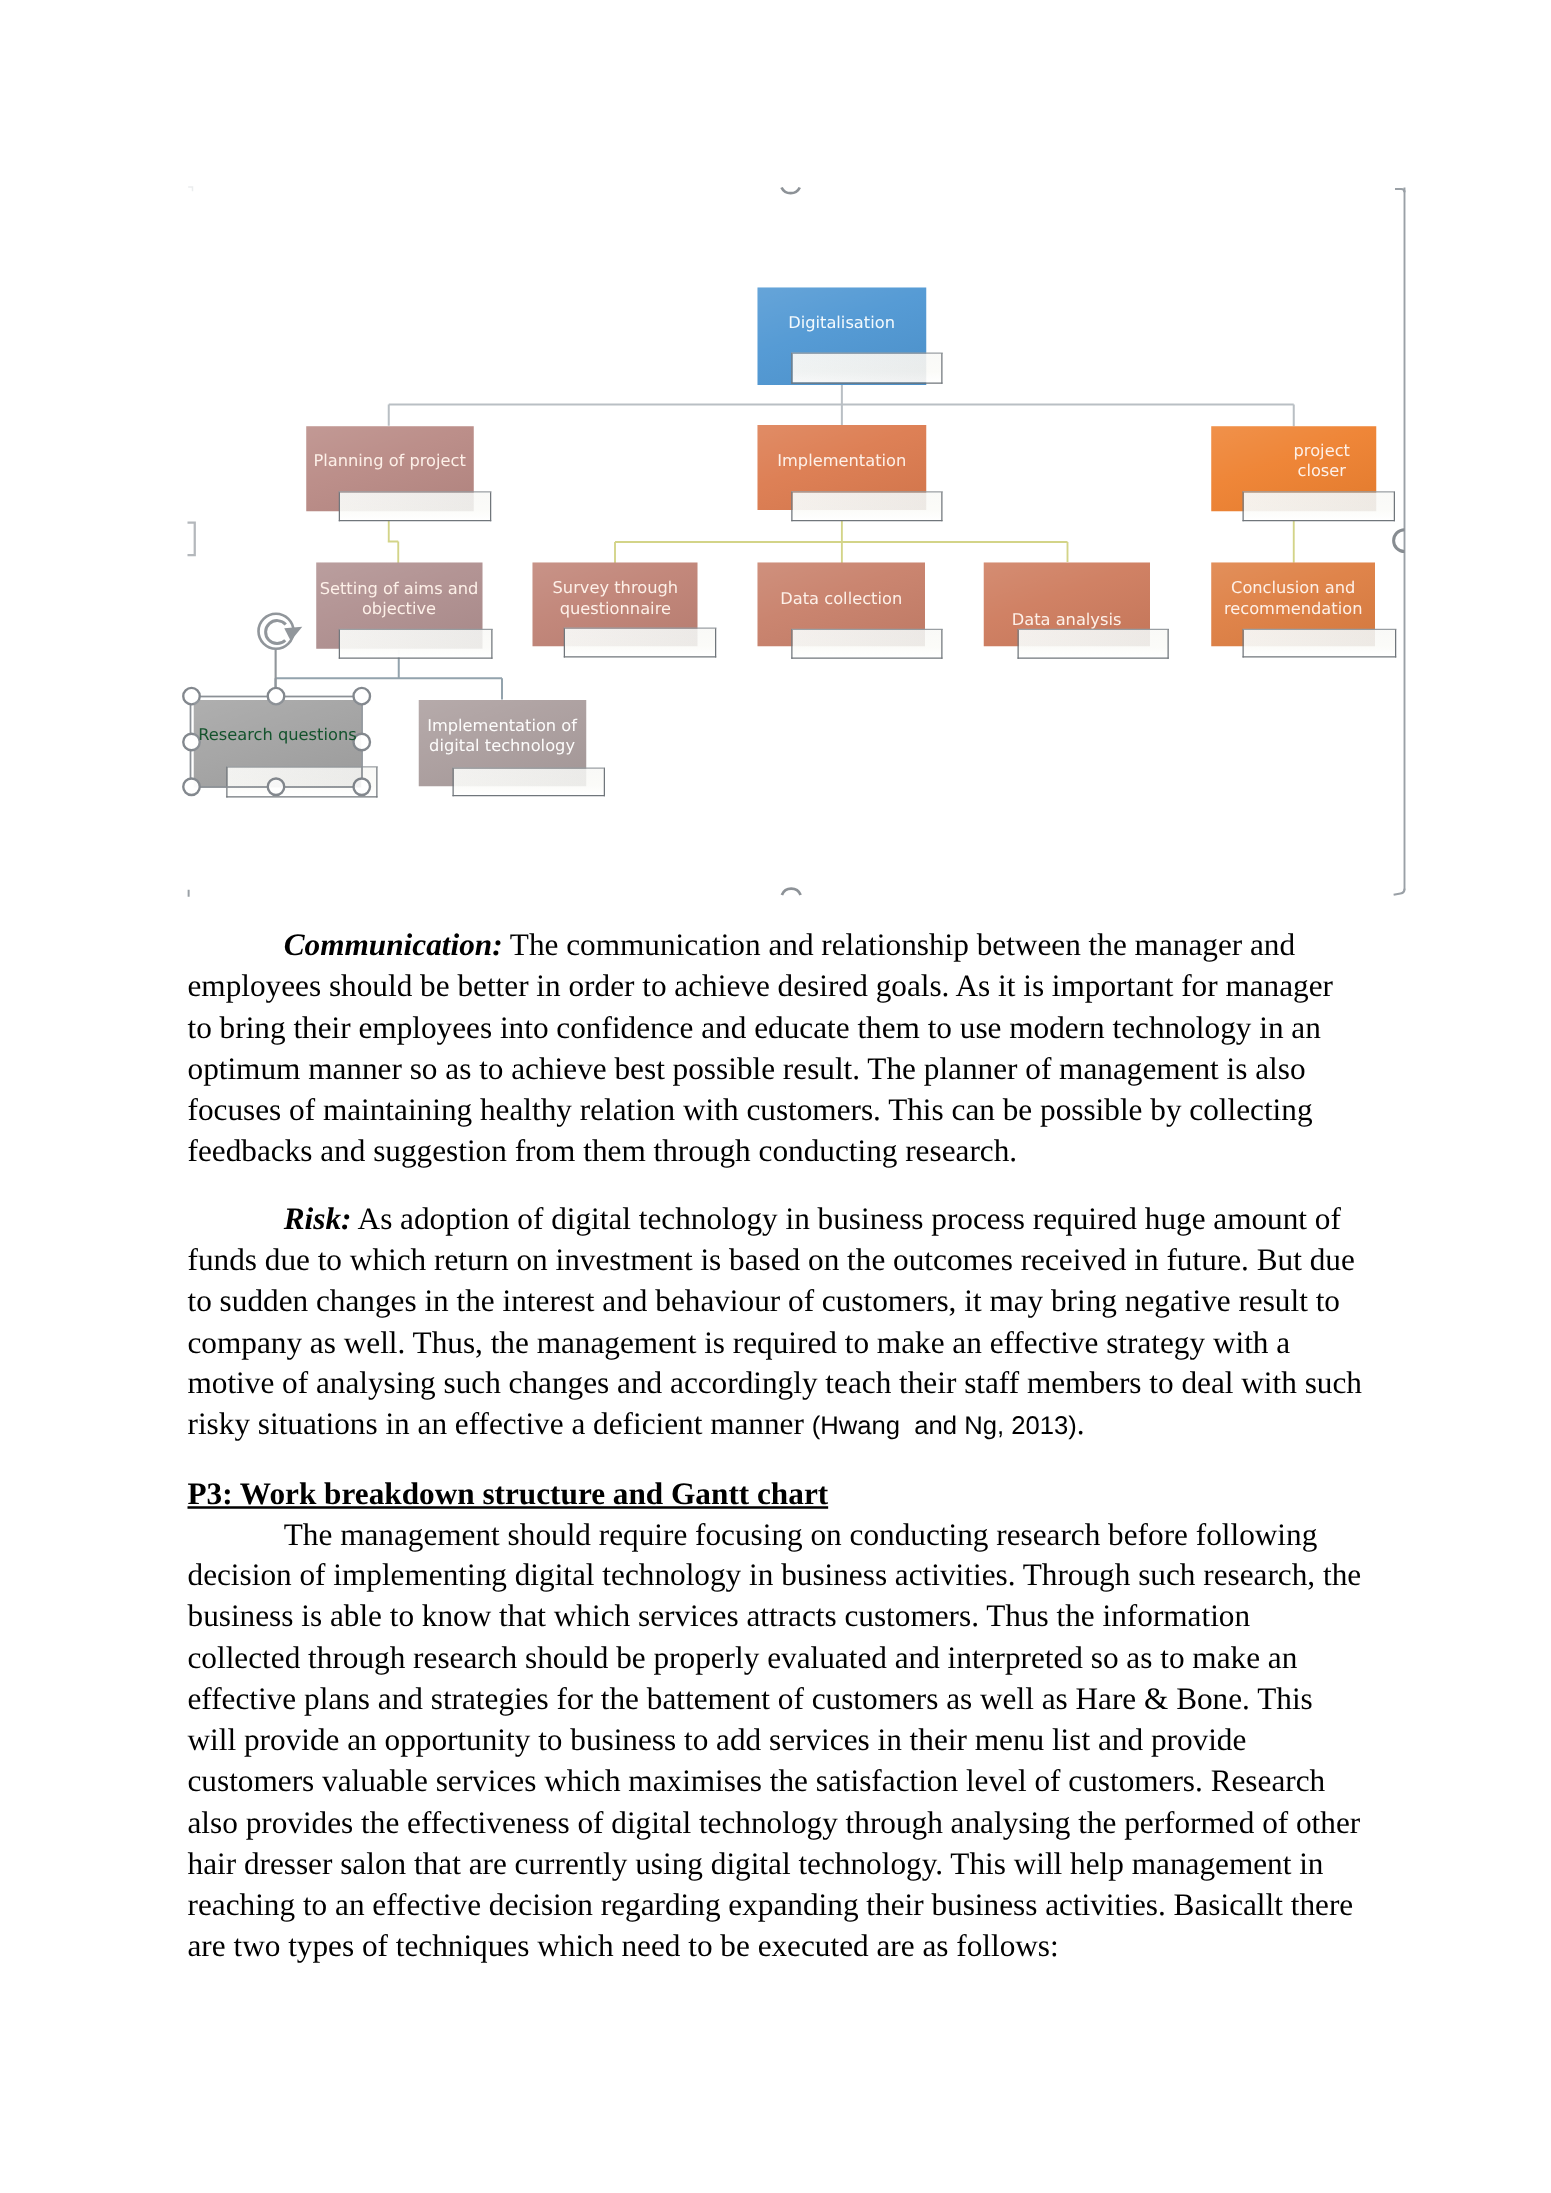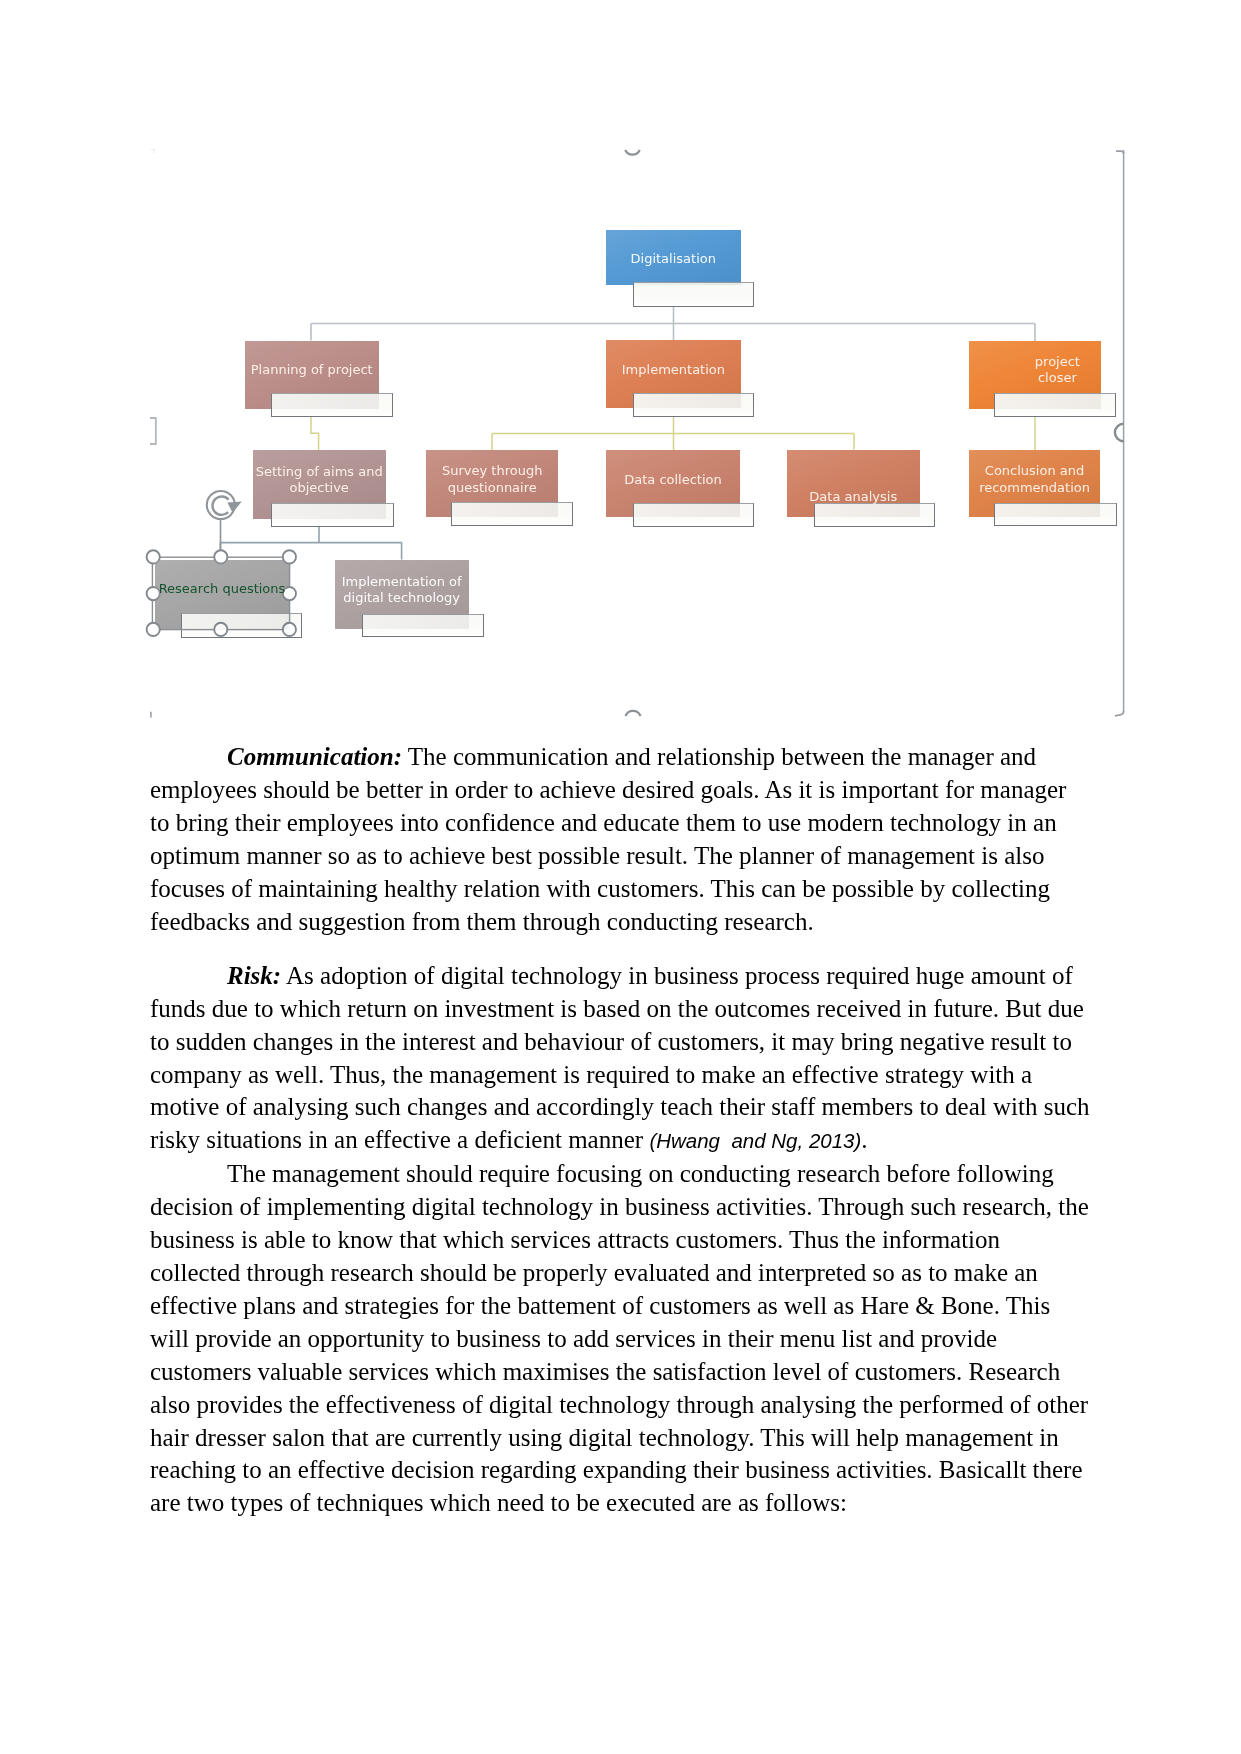--- a/index.html
+++ b/index.html
@@ -4,21 +4,21 @@
 <title>Document page</title>
 <style>
   html,body{margin:0;padding:0;background:#ffffff;}
   body{width:1241px;height:1754px;overflow:hidden;font-family:"Liberation Serif",serif;color:#000;}
   .page{position:relative;width:1241px;height:1754px;background:#fff;}
   .doctext{position:absolute;left:150px;top:741px;width:941px;font-size:25px;line-height:32.9px;color:#000000;text-align:left;transform:translateZ(0);}
   .para{margin:0;}
   .para.gap{margin-top:21.4px;}
   .indent{display:inline-block;width:77px;}
   .bi{font-weight:bold;font-style:italic;}
-  .sans{font-family:"Liberation Sans",sans-serif;font-size:20.5px;white-space:pre;font-style:italic;}
+  .sans{font-family:"Liberation Sans",sans-serif;font-size:20.5px;white-space:pre;}
   h2.heading{font-size:25px;font-weight:bold;margin:0;text-decoration:underline;display:inline-block;line-height:32.9px;}
   .headwrap{margin-top:21.4px;}
   
   .diagram{position:absolute;left:0;top:0;width:1241px;height:740px;}
   .node{position:absolute;box-sizing:border-box;
         font-family:"DejaVu Sans",sans-serif;font-size:13px;color:#fdf0e8;text-align:center;line-height:16.5px;}
   .node span{position:absolute;left:0;right:0;top:0;height:53px;display:flex;align-items:center;justify-content:center;z-index:2;transform:translateZ(0);}
   .sub{position:absolute;box-sizing:border-box;border:1.25px solid #70767b;border-top-color:#9a9fa3;
        background:linear-gradient(180deg,rgba(249,249,247,0.95) 0%,rgba(251,251,248,0.96) 62%,rgba(255,255,255,0.99) 100%);}
   .node::after{content:"";position:absolute;left:0;top:0;right:0;bottom:0;z-index:1;
@@ -38,21 +38,21 @@
       <g fill="none" stroke="#d3d488" stroke-width="1.5">
         <path d="M311 416.5 V433.2 M310.2 433.2 H318.6 M318.6 433.2 V450.4"></path>
         <path d="M673.5 416.5 V450.4 M492 433.6 H854 M492 433.6 V450.4 M854 433.6 V449.6"></path>
         <path d="M1035 416.8 V450.2"></path>
       </g>
       <g fill="none" stroke="#93a3ad" stroke-width="1.6">
         <path d="M319 520 V542.6 M220.4 542.6 H401.6 M220.4 542.6 V560 M401.6 542.6 V559.5"></path>
       </g>
     </svg>
     <div id="nodes">
-        <div class="node" style="left: 606px; top: 229.5px; width: 134.5px; height: 55px; background: rgb(79, 151, 211);">
+        <div class="node" style="left: 606px; top: 229.5px; width: 134.5px; height: 78px; background: rgb(79, 151, 211);">
           <span style="height: 59.5px; color: rgb(244, 250, 253);">Digitalisation</span>
         </div>
         <div class="sub" style="left: 633px; top: 282px; width: 121px; height: 24.5px;"></div>
         <div class="node" style="left: 245px; top: 340.5px; width: 133.5px; height: 68.5px; background: rgb(185, 138, 133); padding-left: 34px;">
           <span style="height: 59px;">Planning of project</span>
         </div>
         <div class="sub" style="left: 271px; top: 392.5px; width: 121.5px; height: 24px;"></div>
         <div class="node" style="left: 606px; top: 340.3px; width: 134.8px; height: 67.8px; background: rgb(220, 123, 79);">
           <span style="height: 59.4px;">Implementation</span>
         </div>
@@ -128,15 +128,16 @@
           <circle cx="153.2" cy="629.4" r="6.6" fill="#ffffff" stroke="#83888e" stroke-width="1.9"></circle>
           <circle cx="220.8" cy="629.4" r="6.6" fill="#ffffff" stroke="#83888e" stroke-width="1.9"></circle>
           <circle cx="289.4" cy="629.4" r="6.6" fill="#ffffff" stroke="#83888e" stroke-width="1.9"></circle>
         </g>
       </g>
     </svg>
   </div>
   <div class="doctext">
     <p class="para"><span class="indent"></span><span class="bi">Communication:</span><span> The communication and relationship between the manager and employees should be better in order to achieve desired goals. As it is important for manager to bring their employees into confidence and educate them to use modern technology in an optimum manner so as to achieve best possible result. The planner of management is also focuses of maintaining healthy relation with customers. This can be possible by collecting feedbacks and suggestion from them through conducting research.</span></p>
     <p class="para gap"><span class="indent"></span><span class="bi">Risk:</span><span> As adoption of digital technology in business process required huge amount of funds due to which return on investment is based on the outcomes received in future. But due to sudden changes in the interest and behaviour of customers, it may bring negative result to company as well. Thus, the management is required to make an effective strategy with a motive of analysing such changes and accordingly teach their staff members to deal with such risky situations in an effective a deficient manner </span><span class="sans">(Hwang  and Ng, 2013)</span><span>.</span></p>
+    <div class="headwrap"><h2 class="heading">P3: Work breakdown structure and Gantt chart</h2></div>
     <p class="para"><span class="indent"></span><span>The management should require focusing on conducting research before following decision of implementing digital technology in business activities. Through such research, the business is able to know that which services attracts customers. Thus the information collected through research should be properly evaluated and interpreted so as to make an effective plans and strategies for the battement of customers as well as Hare &amp; Bone. This will provide an opportunity to business to add services in their menu list and provide customers valuable services which maximises the satisfaction level of customers. Research also provides the effectiveness of digital technology through analysing the performed of other hair dresser salon that are currently using digital technology. This will help management in reaching to an effective decision regarding expanding their business activities. Basicallt there are two types of techniques which need to be executed are as follows:</span></p>
   </div>
 </div>
 
 </body></html>

